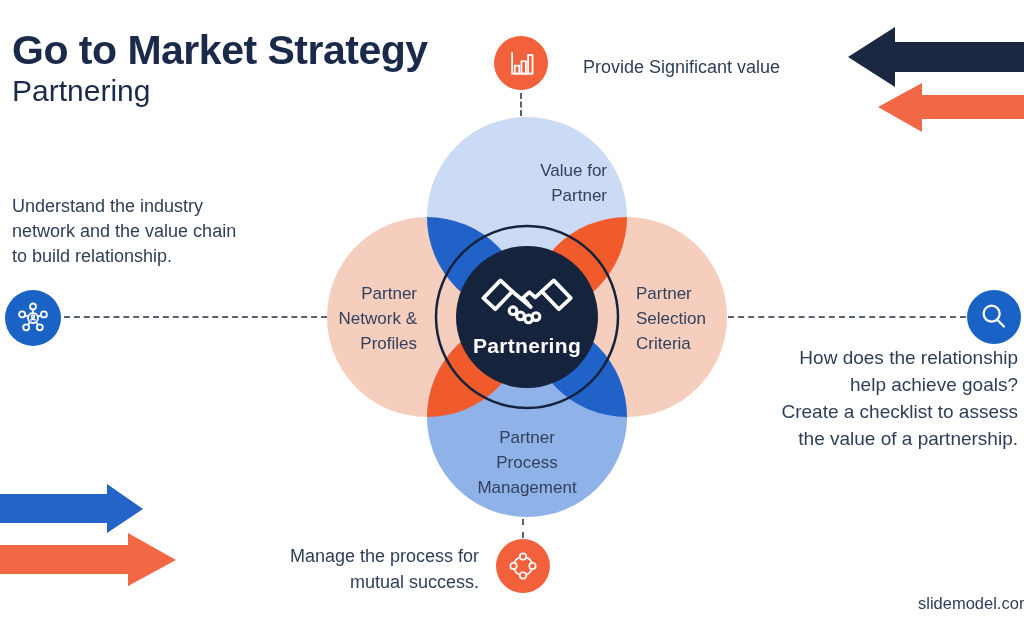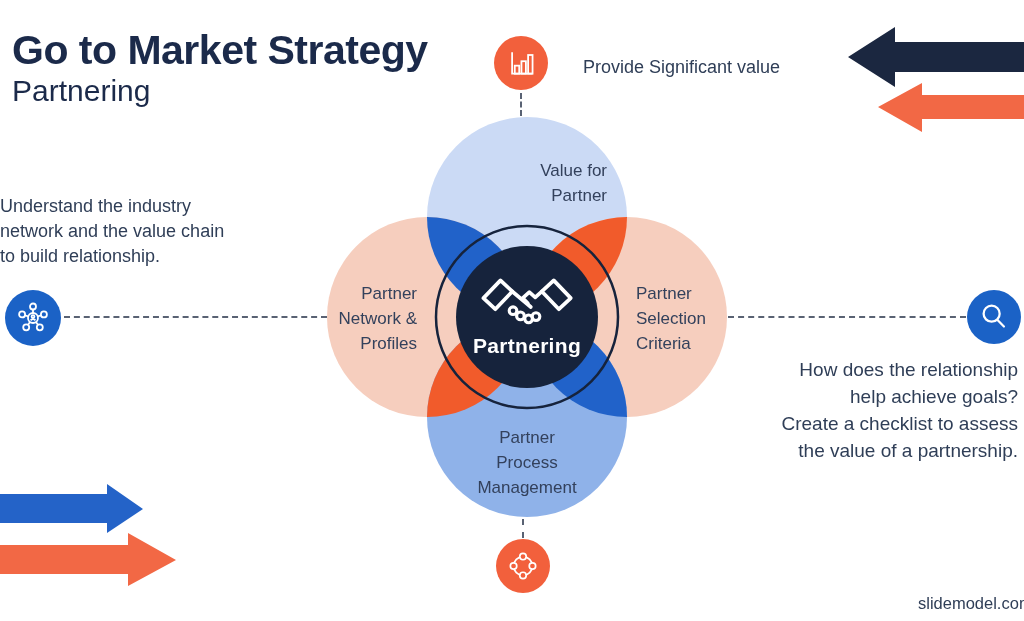--- a/index.html
+++ b/index.html
@@ -53,21 +53,21 @@
         <path d="M8 6 V30 H31"></path>
         <rect x="11" y="21" width="5" height="9"></rect>
         <rect x="18.5" y="16" width="5" height="14"></rect>
         <rect x="26" y="9" width="5" height="21"></rect>
       </g>
     </svg>
   </div>
   <div class="abs dash-v" style="left:520px; top:93px; height:23px;"></div>
   <div class="abs body-text" style="left:575px; top:55px;margin-left:8px;">Provide Significant value</div>
 
-  <div class="abs body-text" style="left:0; top:194px;">Understand the industry
+  <div class="abs body-text" style="left:12px; top:194px;">Understand the industry
 network and the value chain
 to build relationship.</div>
   <div class="abs badge blue" style="left:5px; top:290px; width:56px; height:56px;">
     <svg width="36" height="36" viewBox="0 0 36 36">
       <g stroke="#ffffff" stroke-width="1.8" fill="none">
         <line x1="18" y1="18" x2="18" y2="6.5"></line>
         <line x1="18" y1="18" x2="28.9" y2="14.4"></line>
         <line x1="18" y1="18" x2="24.8" y2="27.3"></line>
         <line x1="18" y1="18" x2="11.2" y2="27.3"></line>
         <line x1="18" y1="18" x2="7.1" y2="14.4"></line>
@@ -86,37 +86,39 @@
 
   <div class="abs dash-h" style="left:728px; top:316px; width:238px;"></div>
   <div class="abs badge blue" style="left:967px; top:290px; width:54px; height:54px;">
     <svg width="34" height="34" viewBox="0 0 36 36">
       <g fill="none" stroke="#ffffff" stroke-width="2.4" stroke-linecap="round">
         <circle cx="15.5" cy="14.5" r="8.5"></circle>
         <line x1="22" y1="21.5" x2="28.5" y2="28"></line>
       </g>
     </svg>
   </div>
-  <div class="abs body-text right-text" style="right:6px; top:356px;margin-left:22px;">How does the relationship
+  <div class="abs body-text right-text" style="right:6px; top:344px;margin-left:22px;">How does the relationship
 help achieve goals?
 Create a checklist to assess
 the value of a partnership.</div>
 
   <div class="abs dash-v" style="left:522px; top:519px; height:19px;"></div>
   <div class="abs badge orange" style="left:496px; top:539px; width:54px; height:54px;">
     <svg width="34" height="34" viewBox="0 0 36 36">
       <g stroke="#ffffff" stroke-width="1.8" fill="none">
         <circle cx="18" cy="18" r="10"></circle>
         <circle cx="18" cy="8" r="3.4" fill="#f2603c"></circle>
         <circle cx="28" cy="18" r="3.4" fill="#f2603c"></circle>
         <circle cx="18" cy="28" r="3.4" fill="#f2603c"></circle>
         <circle cx="8" cy="18" r="3.4" fill="#f2603c"></circle>
       </g>
     </svg>
   </div>
+  <div class="abs body-text right-text" style="left:259px; top:543px; width:220px; font-size:18px; line-height:26px;">Manage the process for
+mutual success.</div>
 
   <svg class="abs" style="left:317px; top:107px;" width="420" height="420">
     <defs>
       <clipPath id="clipTop">
           <circle cx="210" cy="110" r="100"></circle>
         </clipPath>
       <clipPath id="clipBottom">
           <circle cx="210" cy="310" r="100"></circle>
         </clipPath>
     </defs>

